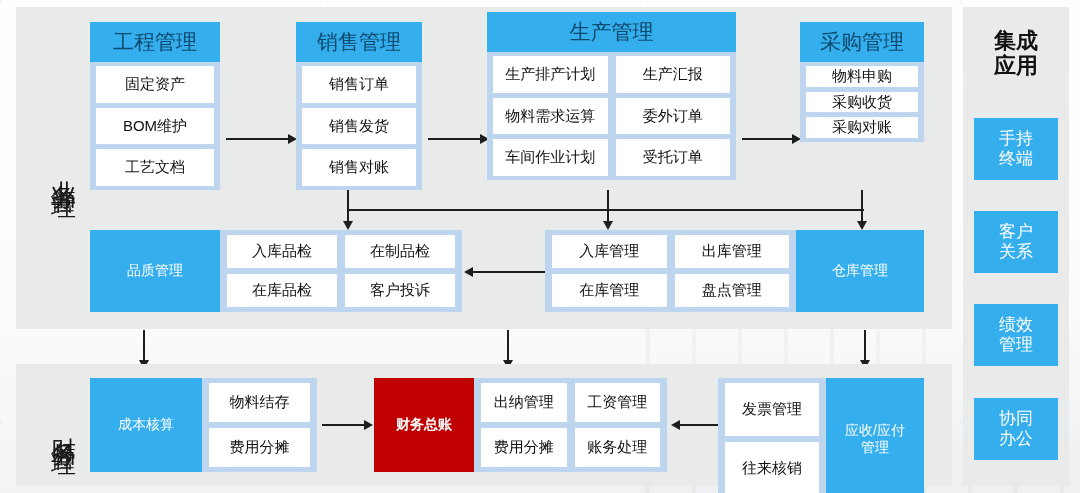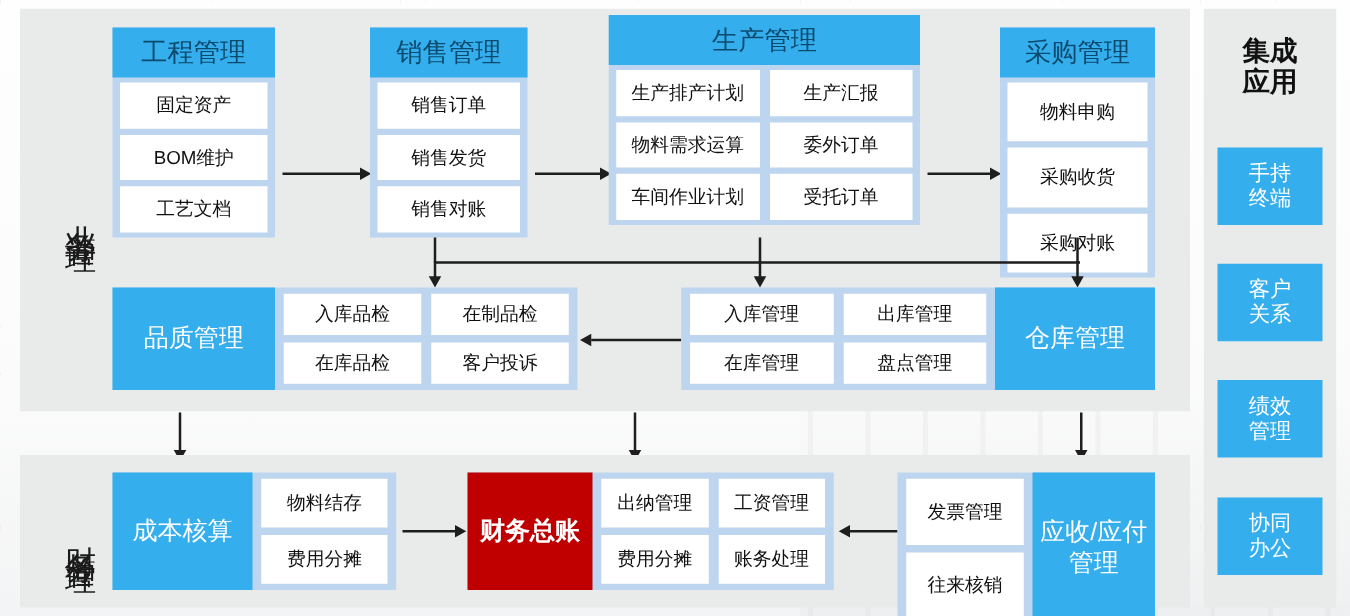--- a/index.html
+++ b/index.html
@@ -62,21 +62,21 @@
   .mod-row{display:flex;gap:8px;flex:1;}
   .cell{
     background:#fff;color:#111;font-size:15px;
     display:flex;align-items:center;justify-content:center;
     flex:1;white-space:nowrap;
   }
 
   
   .modh{position:absolute;background:#bed5ef;display:flex;box-sizing:border-box;}
   .modh-label{
-    background:#35aeed;color:#fff;font-size:20px;
+    background:#35aeed;color:#fff;font-size:14px;
     display:flex;align-items:center;justify-content:center;
     text-align:center;line-height:1.25;flex:0 0 auto;
   }
   .modh-label.red{background:#c00000;font-weight:700;}
   .modh-body{
     flex:1;display:flex;flex-direction:column;justify-content:space-evenly;
     padding:5px 7px;box-sizing:border-box;gap:6px;
   }
 
   
@@ -148,21 +148,21 @@
       <div class="mod-row">
         <div class="cell">车间作业计划</div>
         <div class="cell">受托订单</div>
       </div>
     </div>
   </div>
 
   <div class="ln hline" style="left:742px;top:138px;width:50px;"></div>
   <div class="arrow right" style="left:792px;top:134px;"></div>
 
-  <div class="mod" style="left:800px;top:22px;width:124px;height:200px;">
+  <div class="mod" style="left:800px;top:22px;width:124px;height:120px;">
     <div class="mod-head">采购管理</div>
     <div class="mod-body">
       <div class="mod-row">
         <div class="cell">物料申购</div>
       </div>
       <div class="mod-row">
         <div class="cell">采购收货</div>
       </div>
       <div class="mod-row">
         <div class="cell">采购对账</div>

